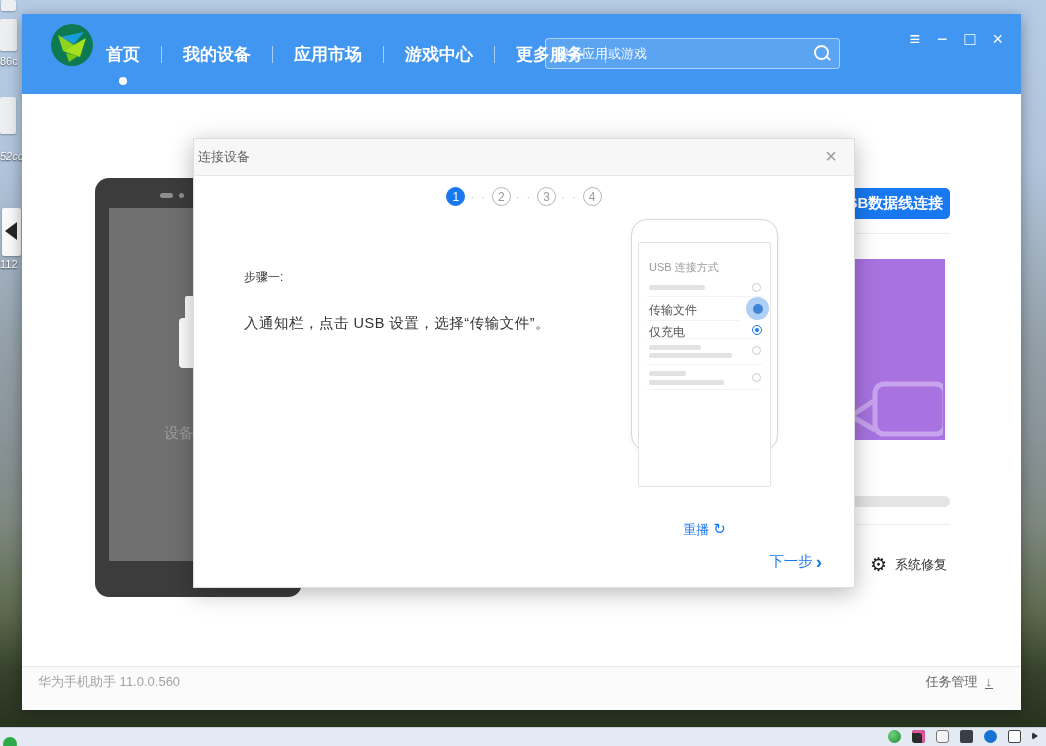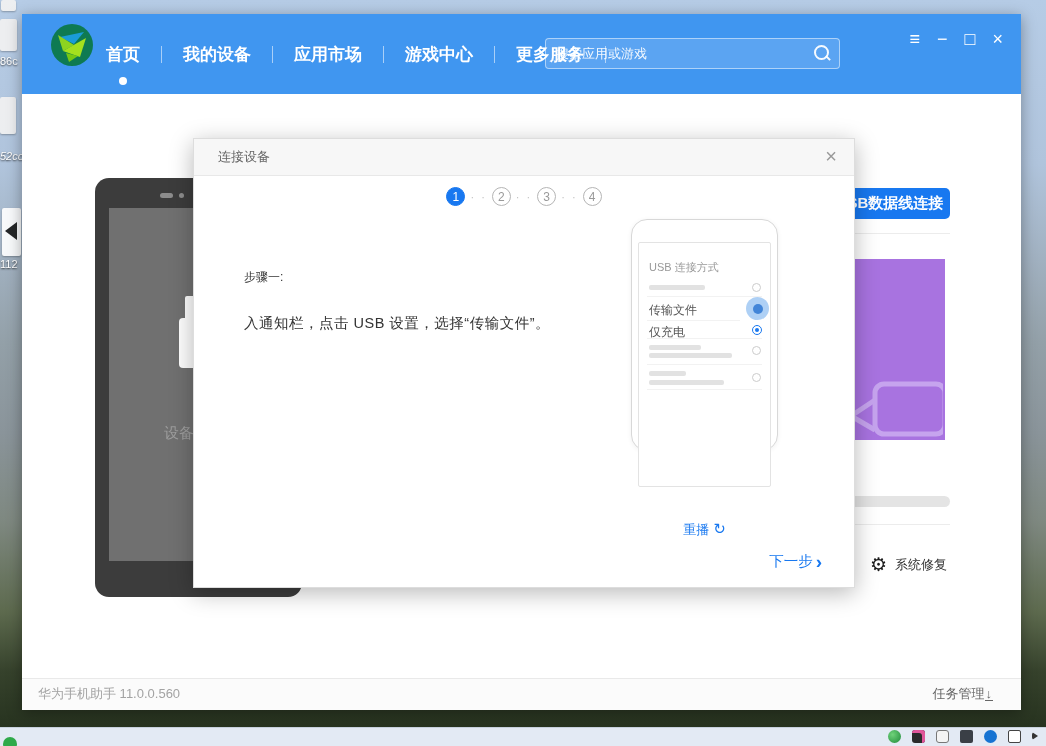--- a/index.html
+++ b/index.html
@@ -59,21 +59,21 @@
   .hline2 { position:absolute; left:768px; top:510px; width:160px; height:1px; background:#ececec; z-index:1; }
   .sys-repair { position:absolute; left:848px; top:541px; display:flex; align-items:center; gap:8px; z-index:1; cursor:pointer; }
   .gear { font-size:19px; color:#1c1c1c; line-height:20px; }
   .sys-repair-label { font-size:13px; color:#333; }
 
   
   .dialog { position:absolute; left:171px; top:124px; width:662px; height:450px; background:#fff; z-index:5;
     box-shadow:0 5px 22px rgba(0,0,0,.28); border:1px solid #ddd; }
   .dialog-titlebar { position:absolute; left:0; top:0; width:100%; height:37px; background:#f7f7f7; border-bottom:1px solid #e8e8e8;
     display:flex; align-items:center; }
-  .dialog-title { font-size:13px; color:#666; margin-left:24px; }
+  .dialog-title { font-size:13px; color:#666; margin-left:4px; }
   .dialog-close { position:absolute; right:13px; top:6px; font-size:20px; color:#999; cursor:pointer; padding:0 4px; }
   .steps { position:absolute; left:0; top:48px; width:100%; display:flex; justify-content:center; align-items:center; gap:5px; }
   .step-circle { width:19px; height:19px; border-radius:50%; border:1.5px solid #b5b5b5; color:#9a9a9a; font-size:12px;
     display:flex; align-items:center; justify-content:center; background:#fff; }
   .step-circle.active { background:#1878f0; border-color:#1878f0; color:#fff; }
   .step-dots { color:#c2c2c2; font-size:11px; letter-spacing:2px; }
   .step-heading { position:absolute; left:50px; top:130px; font-size:12px; color:#333; }
   .instruction { position:absolute; left:50px; top:170px; font-size:14.5px; color:#333; line-height:28px; letter-spacing:.5px; }
 
   
@@ -89,23 +89,23 @@
   .tap-inner { position:absolute; left:6.5px; top:6.5px; width:10px; height:10px; border-radius:50%; background:#4285d8; }
   .radio-selected { position:absolute; left:113px; top:82px; width:10px; height:10px; border:1.5px solid #1878f0; border-radius:50%; background:#fff; }
   .radio-selected::after { content:""; position:absolute; left:1.5px; top:1.5px; width:4px; height:4px; border-radius:50%; background:#1878f0; }
 
   .replay { position:absolute; left:437px; top:381px; width:147px; text-align:center; color:#1878f0; font-size:13px; cursor:pointer; }
   .replay .ricon { font-size:15px; margin-left:4px; }
   .next-btn { position:absolute; right:32px; top:413px; color:#1878f0; font-size:14.5px; cursor:pointer; display:flex; align-items:center; gap:3px; }
   .next-btn .chev { font-size:19px; font-weight:700; line-height:14px; }
 
   
-  .statusbar { position:absolute; left:0; bottom:0; width:100%; height:32px; background:#fbfbfb; border-top:1px solid #e9e9e9; }
+  .statusbar { position:absolute; left:0; bottom:0; width:100%; height:44px; background:#fbfbfb; border-top:1px solid #e9e9e9; }
   .status-left { position:absolute; left:16px; top:6px; font-size:13px; color:#a3a3a3; }
-  .status-right { position:absolute; right:28px; top:6px; font-size:13px; color:#666; display:flex; align-items:center; cursor:pointer; }
+  .status-right { position:absolute; right:28px; top:6px; font-size:13px; color:#666; display:flex; gap:7px; align-items:center; cursor:pointer; }
   .dl-icon { font-size:13px; color:#666; border-bottom:1.5px solid #666; line-height:13px; padding:0 1px; }
 </style>
 </head>
 <body>
 
 <div class="screen">
 
   <div class="wallpaper"></div>
   <div class="desk-ico" style="left:1px; top:0; width:15px; height:11px;"></div>
   <div class="desk-ico" style="left:0; top:19px; width:17px; height:32px;"></div>

